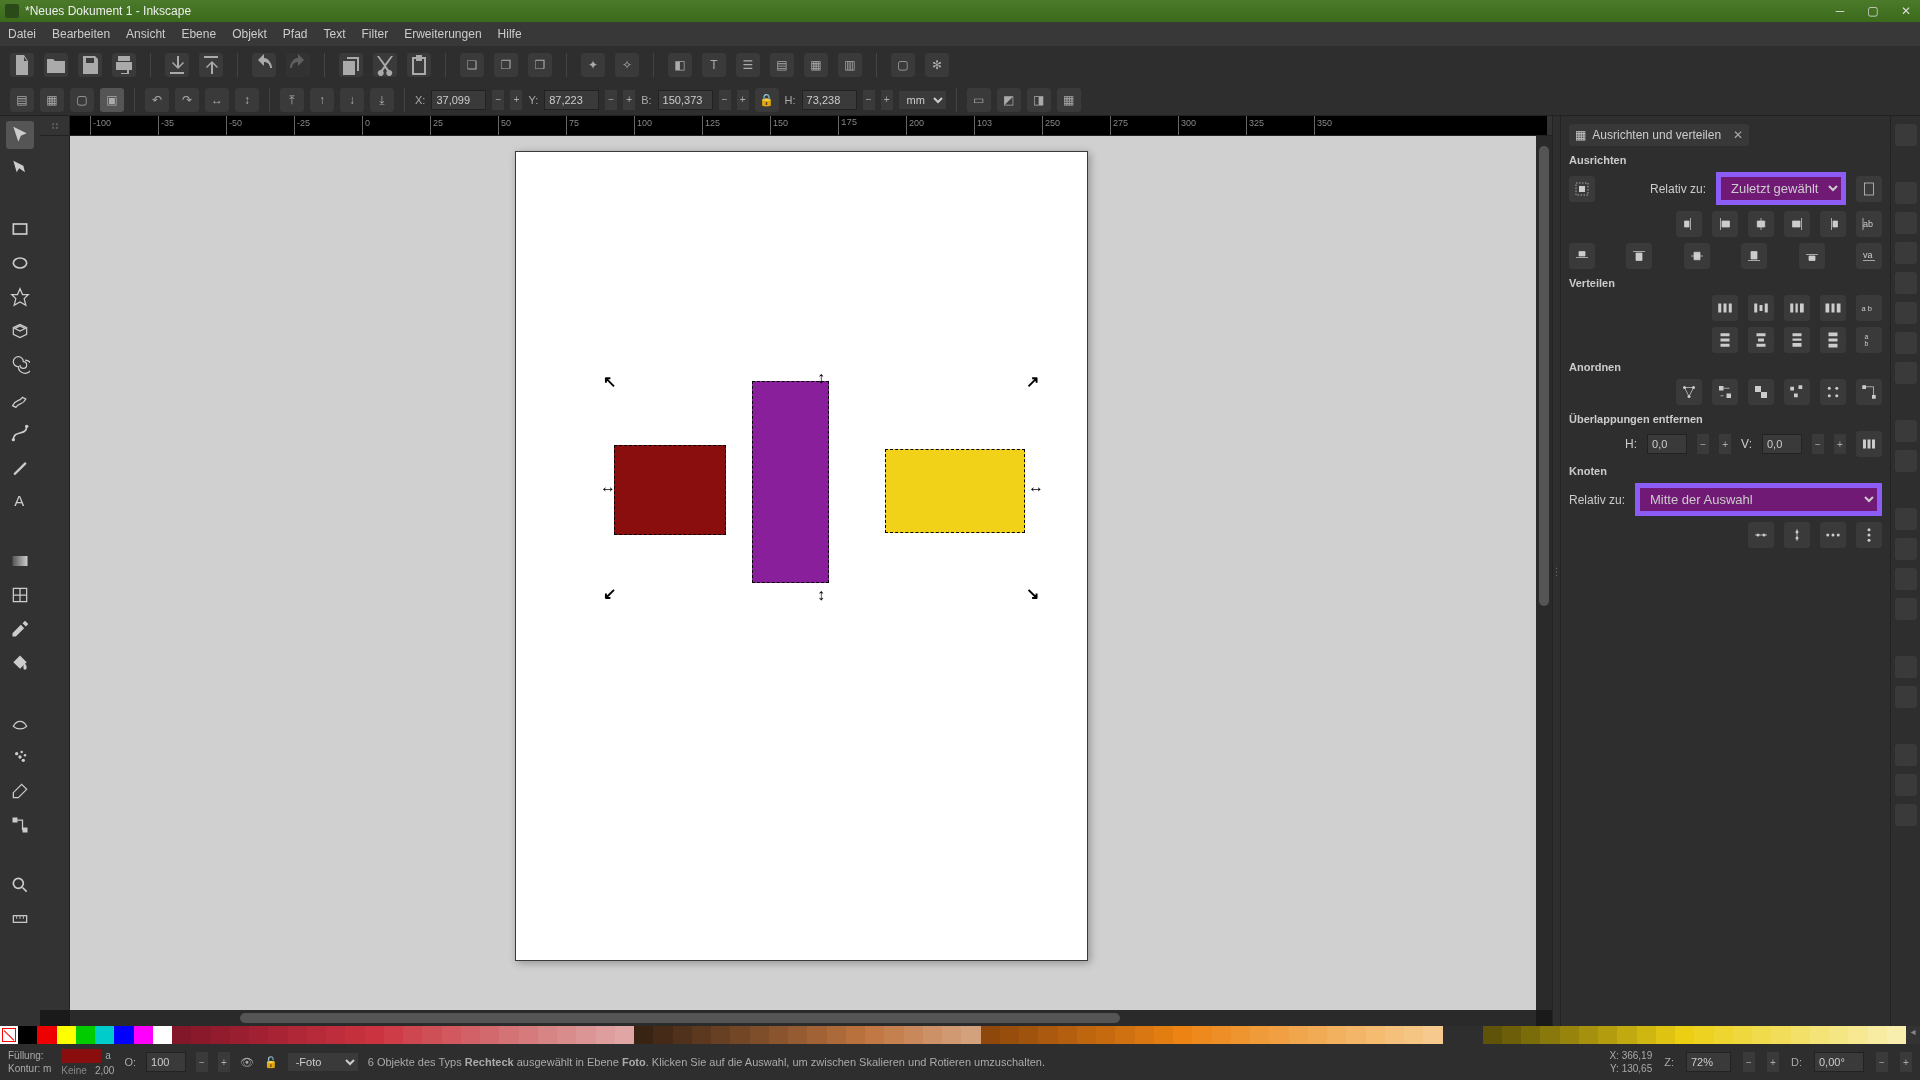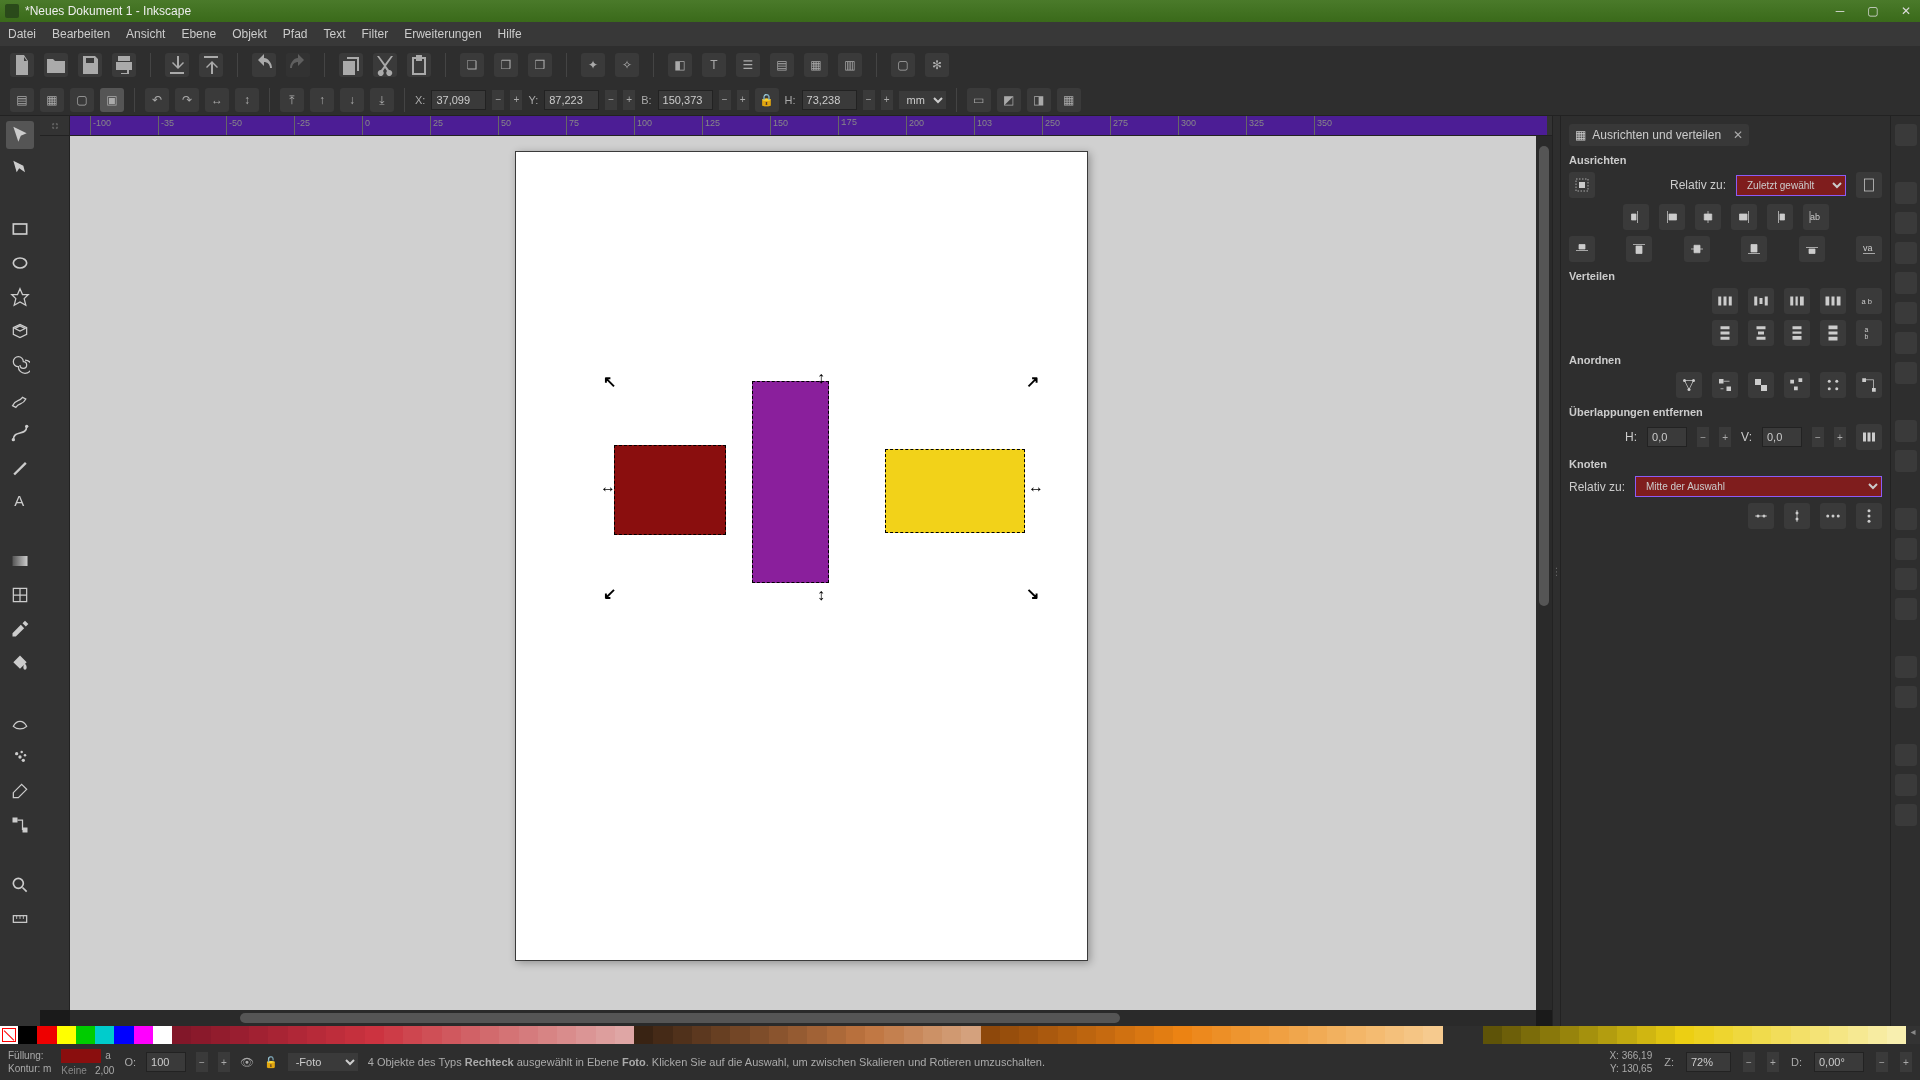--- a/index.html
+++ b/index.html
@@ -26,21 +26,21 @@
 
 .tool-panel { width: 40px; background: #323232; display: flex; flex-direction: column; align-items: center; padding-top: 5px; gap: 6px; }
 .tool { width: 28px; height: 28px; cursor: pointer; display: flex; align-items: center; justify-content: center; color: #ccc; border-radius: 3px; }
 .tool svg { width: 20px; height: 20px; fill: #ccc; }
 .tool.active { background: #555; }
 .tspace { height: 20px; }
 
 .canvas-area { flex: 1; background: #1a1a1a; position: relative; display: flex; flex-direction: column; }
 
 .ruler-corner { position: absolute; top: 0; left: 0; width: 30px; height: 20px; background: #333; z-index: 3; border-right: 1px solid #222; border-bottom: 1px solid #222; display:flex; align-items:center; justify-content:center; }
-.ruler-h { position: absolute; top: 0; left: 30px; right: 5px; height: 20px; background: #4c1d95; font-size: 9px; color: #888; overflow: hidden; z-index: 2; border-bottom: 1px solid #222;}
+.ruler-h { position: absolute; top: 0; left: 30px; right: 5px; height: 20px; background: #000000; font-size: 9px; color: #888; overflow: hidden; z-index: 2; border-bottom: 1px solid #222;}
 .ruler-h-inner { position: relative; height: 100%; width: 3000px; }
 .tick { position: absolute; top: 0; height: 100%; border-left: 1px solid #666; padding-left: 2px; padding-top: 2px; }
 .ruler-v { position: absolute; top: 20px; left: 0; bottom: 16px; width: 30px; background: #333; z-index: 2; border-right: 1px solid #222;}
 .ruler-corner-br { position:absolute; top:0; right:0; width:16px; height:20px; background:#333; z-index:2; border-bottom:1px solid #222; }
 
 .viewport { position: absolute; top: 20px; left: 30px; right: 16px; bottom: 16px; background: #d0d0d0; overflow: hidden; }
 .page { position: absolute; background: white; box-shadow: 2px 2px 8px rgba(0,0,0,0.3); border: 1px solid #3a3a3a; }
 
 .shape { position: absolute; }
 .dashed { outline: 1px dashed #000; outline-offset: -1px; }
@@ -52,21 +52,21 @@
 .scrollbar-v { position: absolute; top: 20px; right: 0; bottom: 16px; width: 16px; background: #2a2a2a; }
 .scrollbar-v-thumb { position: absolute; width: 10px; left: 3px; background: #555; border-radius: 5px; }
 
 .right-panel { width: 330px; background: #2e2e2e; padding: 8px; font-size: 12px; overflow-y: auto; border-left: 1px solid #222; }
 .panel-tab { display: flex; align-items: center; gap: 6px; padding: 4px 6px; background: #383838; border-radius: 3px; margin-bottom: 8px; width: fit-content; }
 .panel-tab-close { cursor: pointer; color: #aaa; margin-left: 6px; }
 .section-label { font-weight: bold; color: #ccc; margin: 8px 0 6px 0; font-size: 11px; }
 .align-row { display: flex; gap: 10px; margin-bottom: 6px; align-items: center; flex-wrap: nowrap; }
 .align-btn { width: 26px; height: 26px; background: #3a3a3a; border-radius: 3px; cursor: pointer; display: flex; align-items: center; justify-content: center; }
 .align-btn svg { width: 18px; height: 18px; fill: #ccc; }
-.panel-select { background: #7f1d1d; border: 1px solid #8b5cf6; color: #ccc; font-size: 10px; padding: 3px 6px; flex: 1; }
+.panel-select { background: #701a75; border: 5px solid #8b5cf6; color: #ccc; font-size: 13px; padding: 3px 6px; flex: 1; }
 .rmval { background: #3a3a3a; border: 1px solid #222; color: #ccc; width: 40px; height: 20px; padding: 0 4px; font-size: 11px; }
 
 .docking { width: 30px; background: #2e2e2e; display: flex; flex-direction: column; align-items: center; padding-top: 8px; gap: 8px; border-left: 1px solid #222; }
 .dock-btn { width: 22px; height: 22px; background: #3a3a3a; border-radius: 3px; cursor: pointer; }
 .dock-space { height: 20px; }
 
 .palette { height: 18px; display: flex; background: #222; }
 .swatch { flex: 1; height: 100%; cursor: pointer; }
 .swatch-x { width: 18px; height: 18px; background: white; color: red; font-size: 14px; text-align: center; cursor: pointer; position: relative; }
 .swatch-x::after { content: ''; position: absolute; inset: 2px; border: 1px solid red; }
@@ -429,21 +429,21 @@
           </svg>
         </div>
       <span style="margin-left:auto">Relativ zu:</span>
       <select class="panel-select" style="flex:0 0 110px"><option>Zuletzt gewählt</option></select>
       <div class="align-btn">
           <svg viewBox="0 0 24 24">
             <rect x="6" y="4" width="12" height="16" fill="none" stroke="#ccc"></rect>
           </svg>
         </div>
     </div>
-    <div class="align-row" style="justify-content:center">
+    <div class="align-row" style="justify-content:flex-end">
       <div class="align-btn">
           <svg viewBox="0 0 24 24">
             <path d="M14 4v16m-8-12h6v8H6z" fill="#ccc" stroke="#ccc"></path>
           </svg>
         </div>
       <div class="align-btn">
           <svg viewBox="0 0 24 24">
             <path d="M6 4v16m2-12h10v8H8z" fill="#ccc" stroke="#ccc"></path>
           </svg>
         </div>
@@ -827,21 +827,21 @@
     </div>
   </div>
   <span>O:</span>
   <input class="tinput" style="width: 40px;" value="100">
   <span class="spinbtn">−</span>
   <span class="spinbtn">+</span>
   <span style="cursor:pointer">👁</span>
   <span style="cursor:pointer">🔓</span>
   <select class="unit-select" style="width:70px"><option>-Foto</option></select>
   <span>
-    <span>4 Objekte des Typs </span><b>Rechteck</b><span> ausgewählt in Ebene </span><b>Foto</b><span>. Klicken Sie auf die Auswahl, um zwischen Skalieren und Rotieren umzuschalten.</span>
+    <span>6 Objekte des Typs </span><b>Rechteck</b><span> ausgewählt in Ebene </span><b>Foto</b><span>. Klicken Sie auf die Auswahl, um zwischen Skalieren und Rotieren umzuschalten.</span>
   </span>
   <div class="status-right">
     <div class="status-coord">
       <div><span>X:</span> <span>366,19</span></div>
       <div><span>Y:</span> <span>130,65</span></div>
     </div>
     <span>Z:</span>
     <input class="tinput" style="width: 45px;" value="72%">
     <span class="spinbtn">−</span>
     <span class="spinbtn">+</span>

